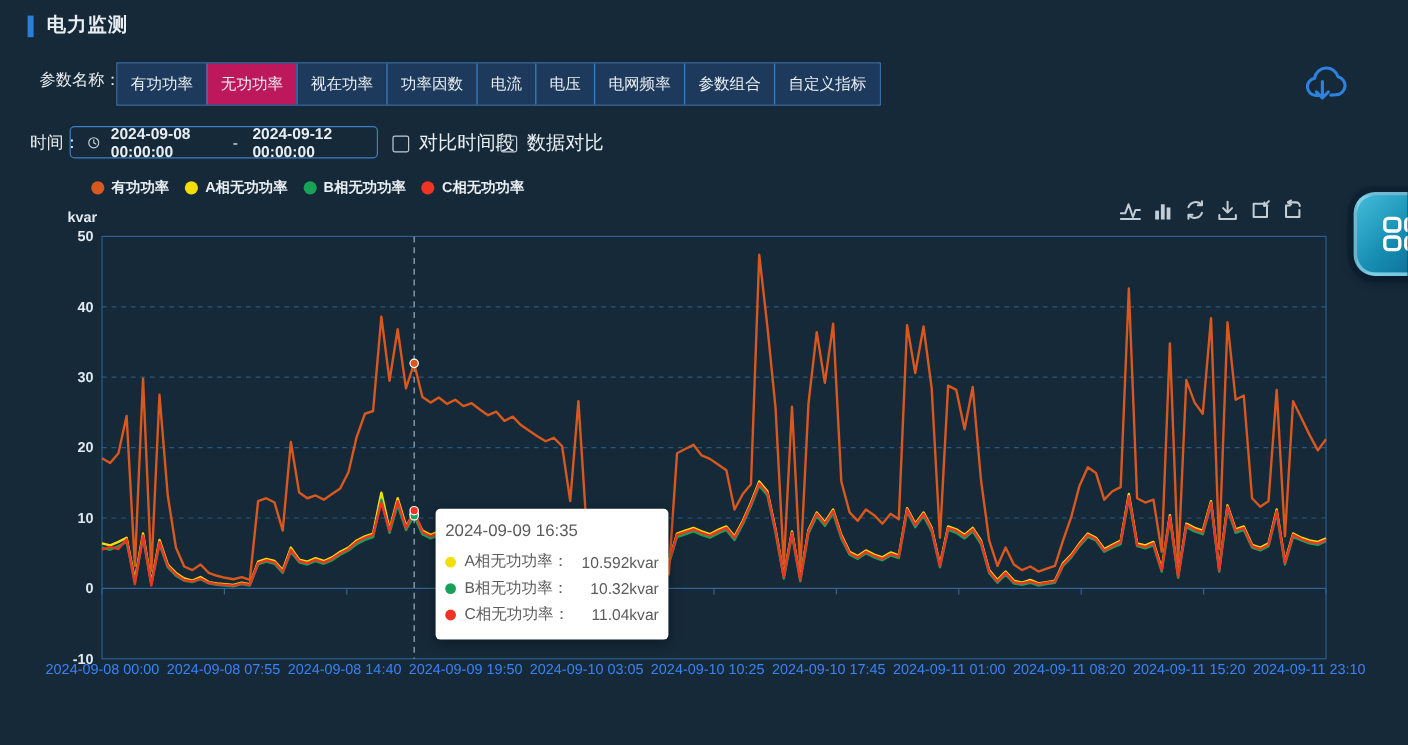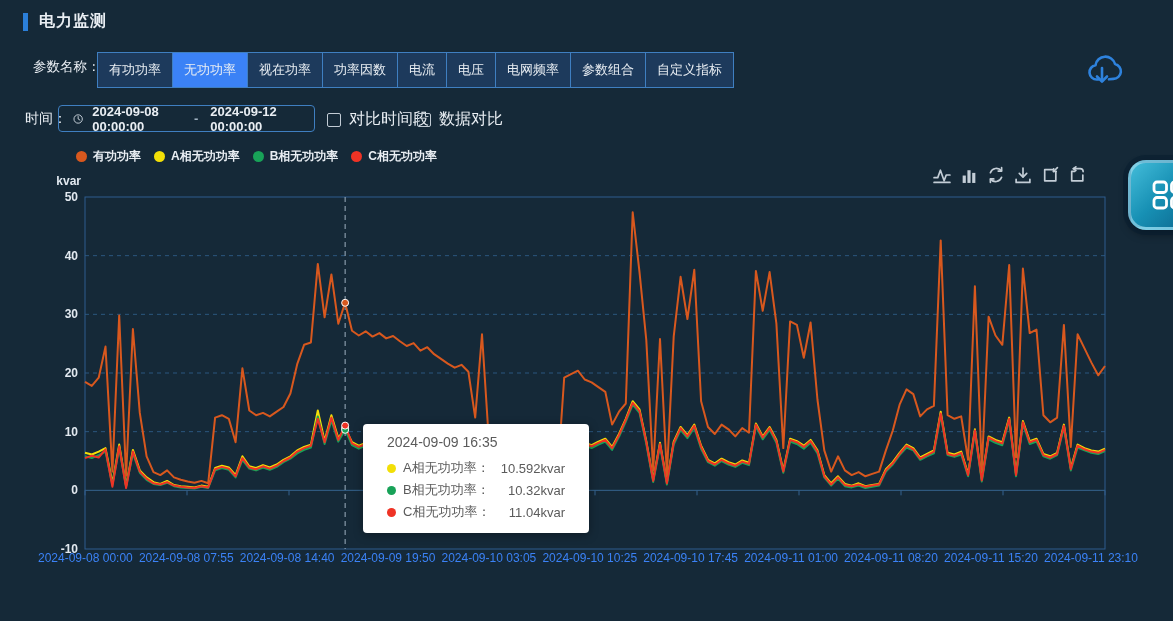--- a/index.html
+++ b/index.html
@@ -8,21 +8,21 @@
   
   .hdr{position:absolute;left:23px;top:11px;display:flex;align-items:center;gap:11px}
   .accent{width:5px;height:18px;background:#2b7fd9}
   .title{font-size:16px;font-weight:bold;letter-spacing:1px}
   
   .param-label{position:absolute;left:33px;top:58px;font-size:13.5px}
   .tabs{position:absolute;left:97px;top:52px;display:flex;border:1px solid #3f7fc1}
   .tab{padding:4px 11px;height:26px;line-height:26px;font-size:13px;background:#1d3a5c;
        border-left:1px solid #3f7fc1;cursor:pointer;white-space:nowrap}
   .tab:first-child{border-left:none}
-  .tab.sel{background:#3b82f6}
+  .tab.sel{background:#be185d}
   
   .time-label{position:absolute;left:25px;top:110px;font-size:14px}
   .range{position:absolute;left:58px;top:105px;width:257px;height:27px;box-sizing:border-box;
          border:1px solid #3f7fc1;border-radius:4px;display:flex;align-items:center;
          padding:0 14px;font-size:13px;font-weight:600;cursor:pointer}
   .range .sep{color:#9fb0bf;margin:0 12px}
   .range svg{margin-right:9px}
   .cbwrap{position:absolute;display:flex;align-items:center;gap:8px;font-size:16px;cursor:pointer}
   .cbbox{width:14px;height:14px;border:1px solid #c2ccd5;border-radius:2px;box-sizing:border-box}
   
@@ -40,21 +40,21 @@
   .axis{stroke:#35638f;stroke-width:1}
   .pborder{fill:none;stroke:#2e5d8e;stroke-width:1}
   .ind{stroke:#9fb0bf;stroke-dasharray:5 4;stroke-width:1}
   .ylab{fill:#e2e9f0;font-size:12px;font-weight:bold;text-anchor:end;
         font-family:"Liberation Sans",sans-serif}
   .xlabels{position:absolute;left:38px;top:551px;width:1100px;display:flex;
            justify-content:space-between}
   .xlabels span{font-size:12px;font-weight:normal;color:#3b82f6;white-space:nowrap}
   
   .tooltip{position:absolute;left:363px;top:424px;width:178px;background:#fff;border-radius:4px;
-           padding:10px 24px;box-shadow:0 2px 10px rgba(0,0,0,.35);color:#5b5b5b;z-index:5}
+           padding:10px 8px;box-shadow:0 2px 10px rgba(0,0,0,.35);color:#5b5b5b;z-index:5}
   .tt-title{font-size:14px;margin-bottom:7px}
   .tt-row{display:flex;align-items:center;font-size:13px;height:22px}
   .tt-dot{width:9px;height:9px;border-radius:50%;margin-right:7px;flex:none}
   .tt-val{margin-left:auto}
   
   .fab{position:absolute;left:1128px;top:160px;width:82px;height:70px;border-radius:18px;
        background:linear-gradient(135deg,#43bcd9 0%,#1790b4 45%,#0a5f87 100%);
        border:3px solid rgba(173,224,242,.6);box-sizing:border-box;display:flex;
        align-items:center;justify-content:center;z-index:6;cursor:pointer;
        box-shadow:0 0 0 5px rgba(8,30,48,.55),0 4px 10px rgba(0,0,0,.4)}

